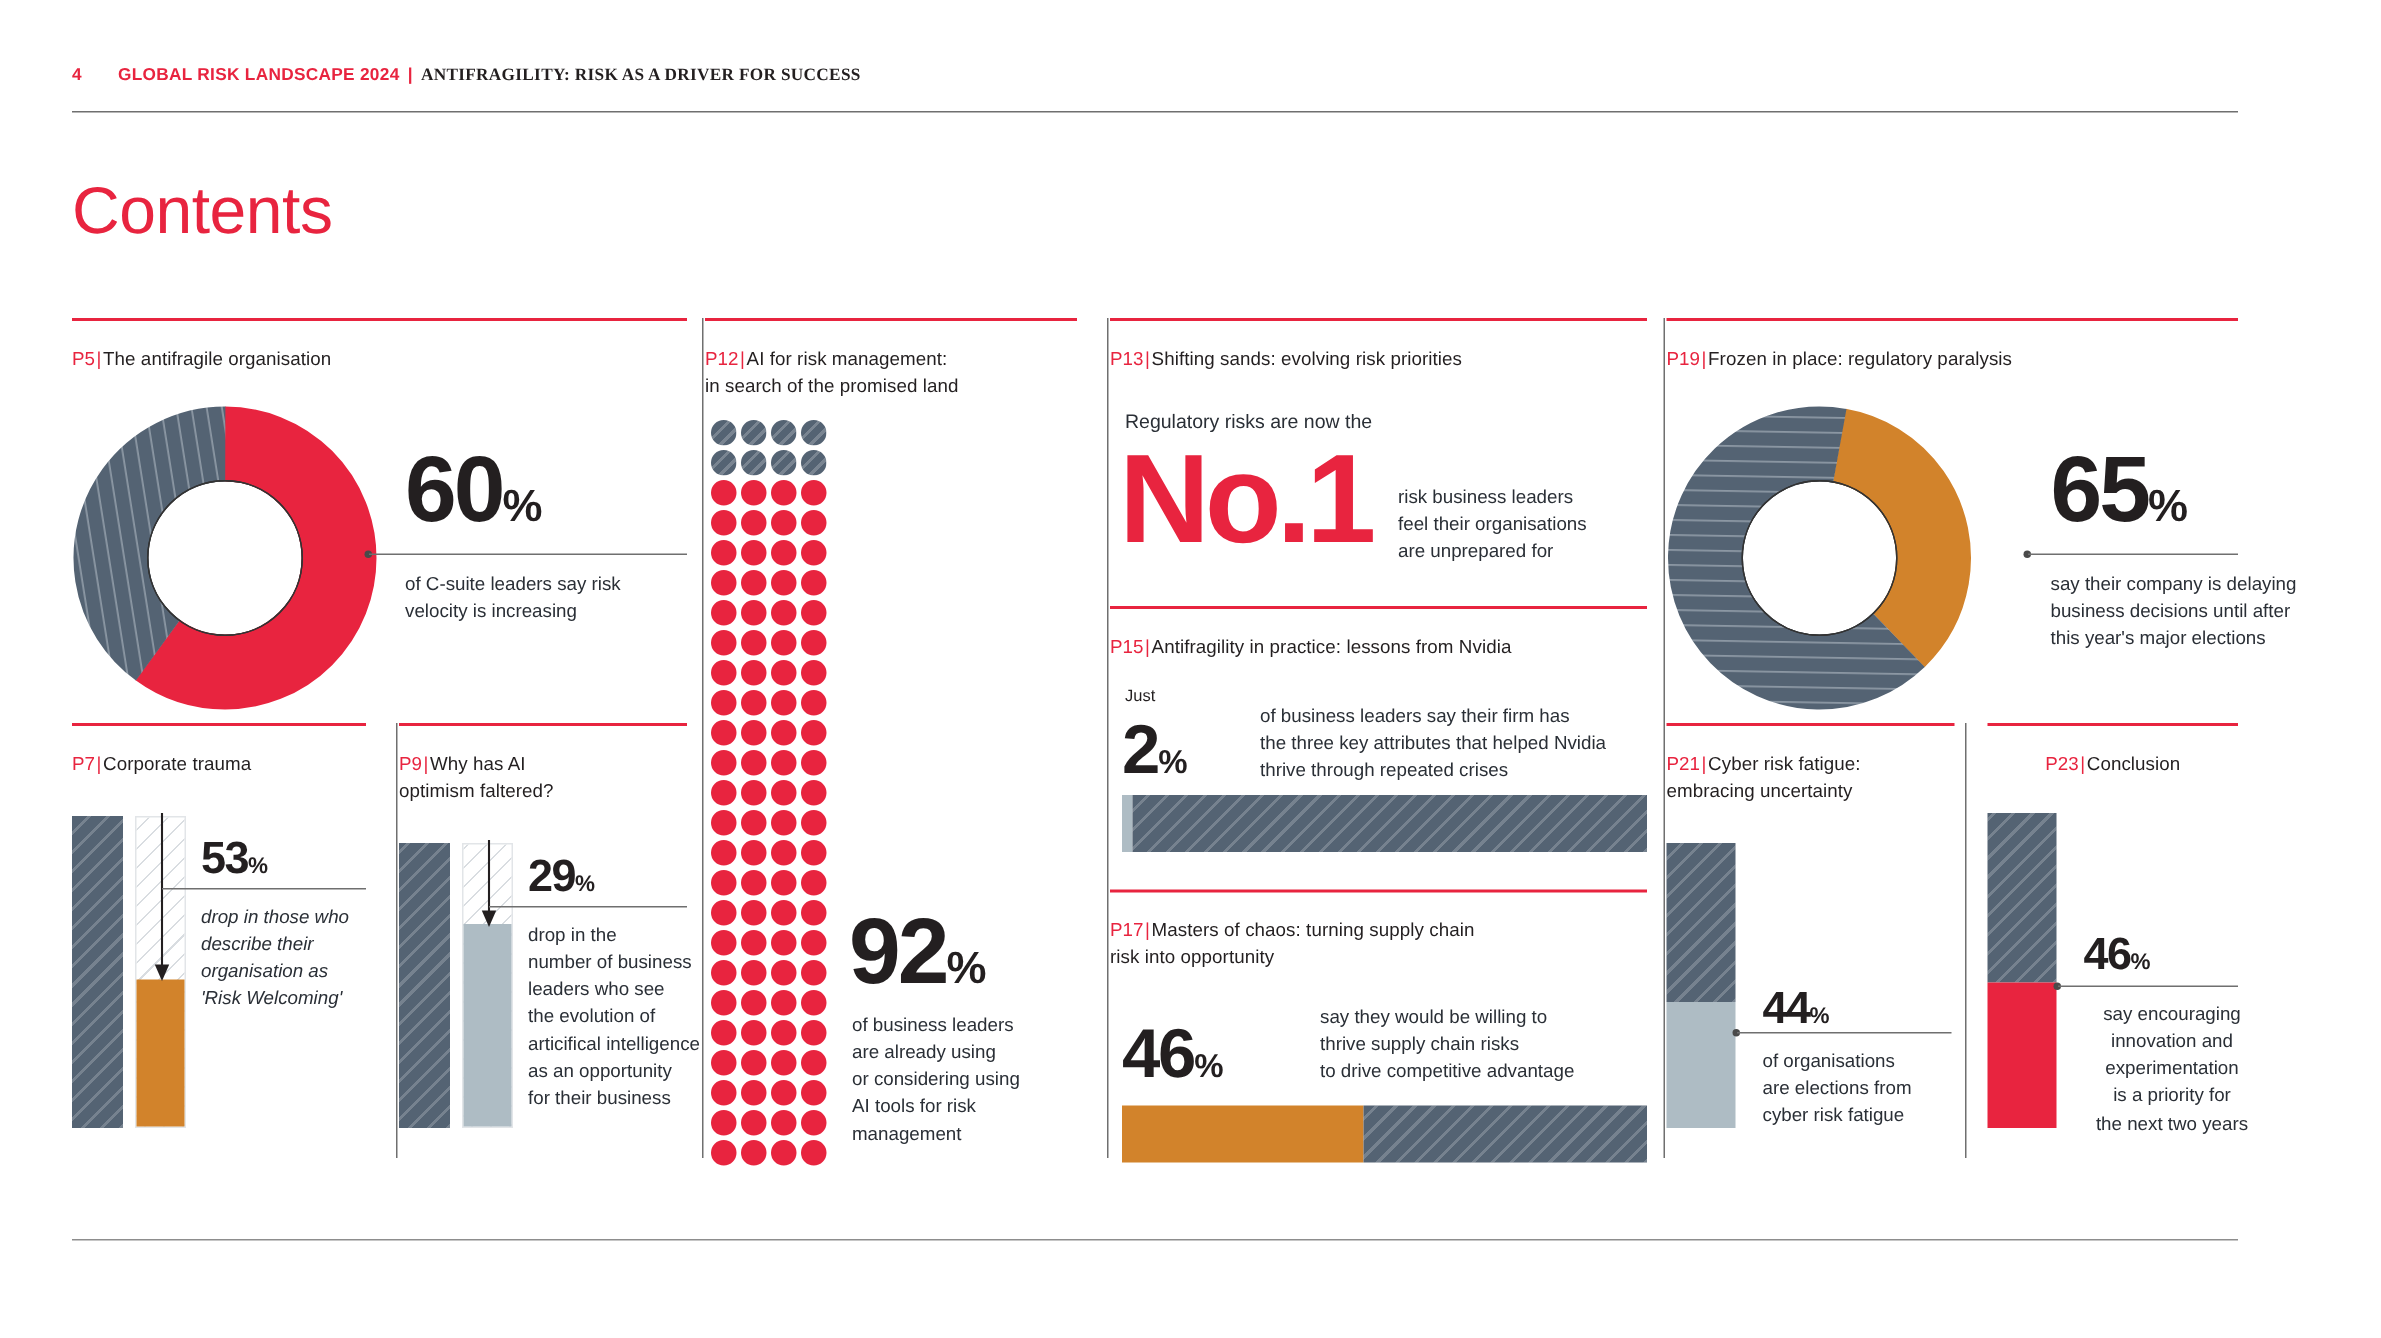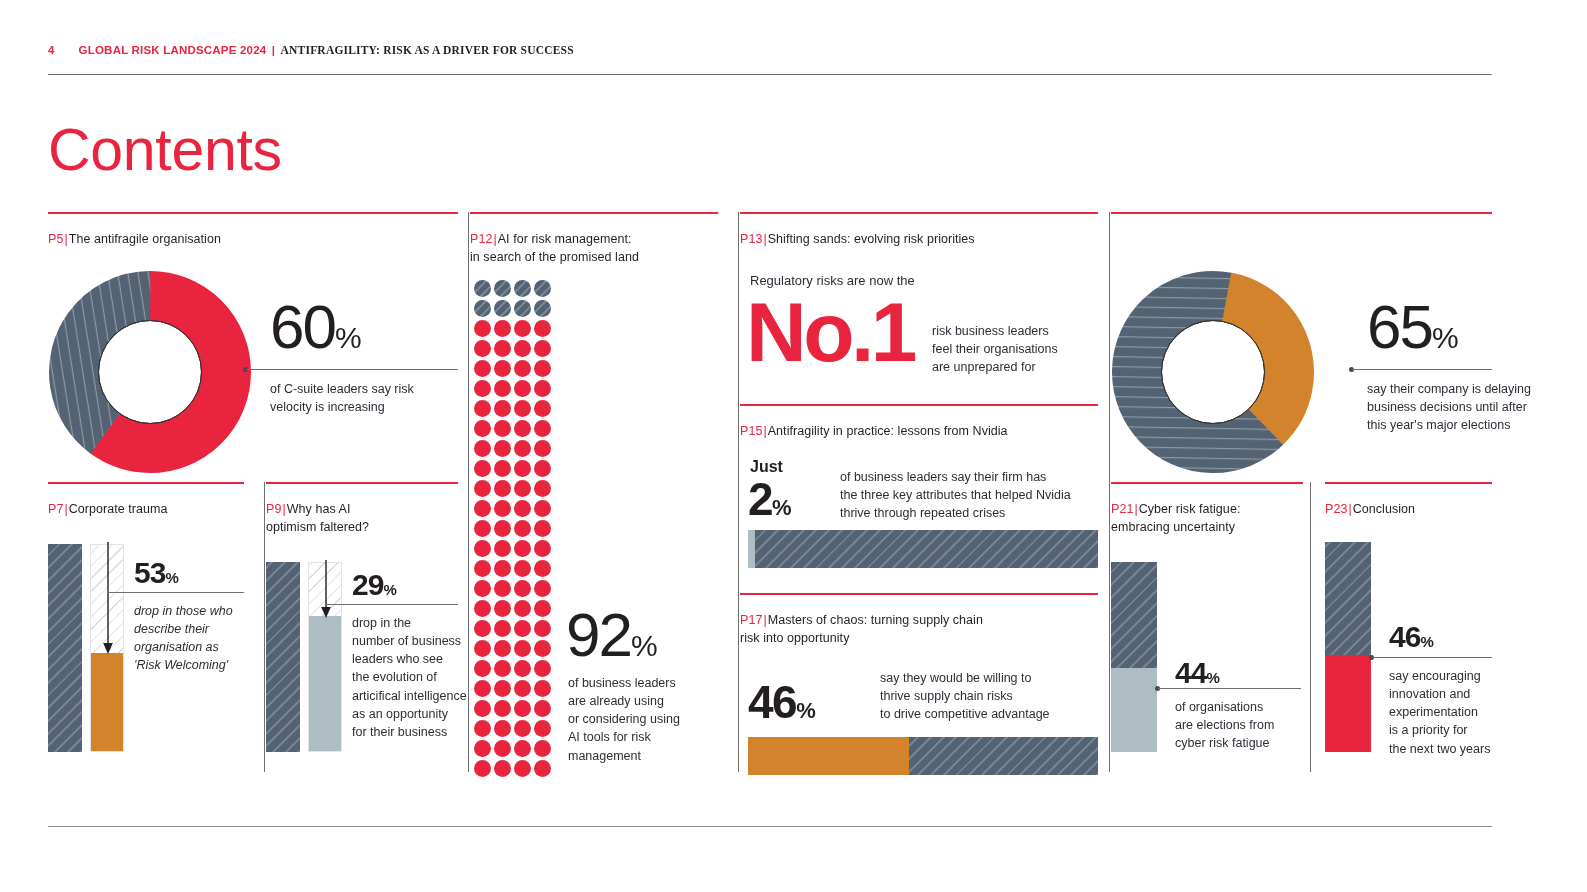--- a/index.html
+++ b/index.html
@@ -53,21 +53,21 @@
     width: 1444px;
     height: 1px;
     background: #8d8d8d;
   }
 
   
   .contents-title {
     position: absolute;
     left: 48px;
     top: 116px;
-    font-size: 59px;
+    font-size: 44px;
     color: #E8243F;
     font-weight: normal;
     letter-spacing: -0.3px;
   }
 
   
   .grid {
     position: absolute;
     left: 48px;
     top: 212px;
@@ -128,21 +128,21 @@
     background: #6f6f6f;
   }
   .stat-dot {
     position: absolute;
     width: 5px; height: 5px;
     border-radius: 50%;
     background: #4a4a4a;
   }
   .bignum {
     font-size: 62px;
-    font-weight: normal;
+    font-weight: bold;
     color: #231f20;
     letter-spacing: -2px;
     line-height: 1;
   }
   .bignum .pct { font-size: 30px; letter-spacing: -1px; }
   .midnum {
     font-size: 46px;
     font-weight: bold;
     color: #231f20;
     letter-spacing: -1.5px;
@@ -161,22 +161,22 @@
     font-size: 12.5px;
     color: #2a2f36;
     line-height: 1.45;
   }
   .lede {
     font-size: 13px;
     color: #2a2f36;
     line-height: 1.4;
   }
   .just-label {
-    font-size: 16px;
-    font-weight: bold;
+    font-size: 11px;
+    font-weight: normal;
     color: #231f20;
   }
   .no1 {
     font-size: 84px;
     font-weight: bold;
     color: #E8243F;
     letter-spacing: -3.5px;
     line-height: .92;
   }
 
@@ -494,20 +494,23 @@
         <div>to drive competitive advantage</div>
       </div>
       <div class="hbar" style="left:8px; top:144px; width:350px;">
         <div style="width:46%; background:#D2832B;"></div>
         <div class="hatch-slate" style="width:54%;"></div>
       </div>
     </div>
 
     <div class="card" style="left:1063px; top:0; width:381px;">
       <div class="rule-red"></div>
+      <div class="card-title">
+        <span class="pg">P19</span><span class="bar">|</span><span>Frozen in place: regulatory paralysis</span>
+      </div>
 
       <div class="donut-wrap donut" style="left:0; top:58px;">
         <svg width="204" height="204" viewBox="0 0 204 204">
           <defs>
             <pattern id="hatchSlate19" width="10" height="10" patternTransform="rotate(45)" patternUnits="userSpaceOnUse">
               <rect width="10" height="10" fill="#546373"></rect>
               <line x1="0" y1="0" x2="0" y2="10" stroke="#8c98a4" stroke-width="2.4"></line>
             </pattern>
           </defs>
 
@@ -548,21 +551,21 @@
       </div>
       <div class="stat-dot" style="left:44px; top:204px;"></div>
       <div class="stat-line" style="left:47px; top:206px; width:143px;"></div>
       <div class="caption" style="position:absolute; left:64px; top:216px; width:128px;">
         <div>of organisations</div>
         <div>are elections from</div>
         <div>cyber risk fatigue</div>
       </div>
     </div>
 
-    <div class="card" style="left:1277px; top:270px; width:167px;">
+    <div class="card" style="left:1277px; top:270px; width:167px;text-align:center;">
       <div class="rule-red"></div>
       <div class="card-title">
         <span class="pg">P23</span><span class="bar">|</span><span>Conclusion</span>
       </div>
 
       <div class="vbar" style="left:0; top:60px; width:46px; height:210px;">
         <div class="hatch-slate" style="position:absolute; top:0; left:0; width:100%; height:54%;"></div>
         <div style="position:absolute; bottom:0; left:0; width:100%; height:46%; background:#E8243F;"></div>
       </div>
 

